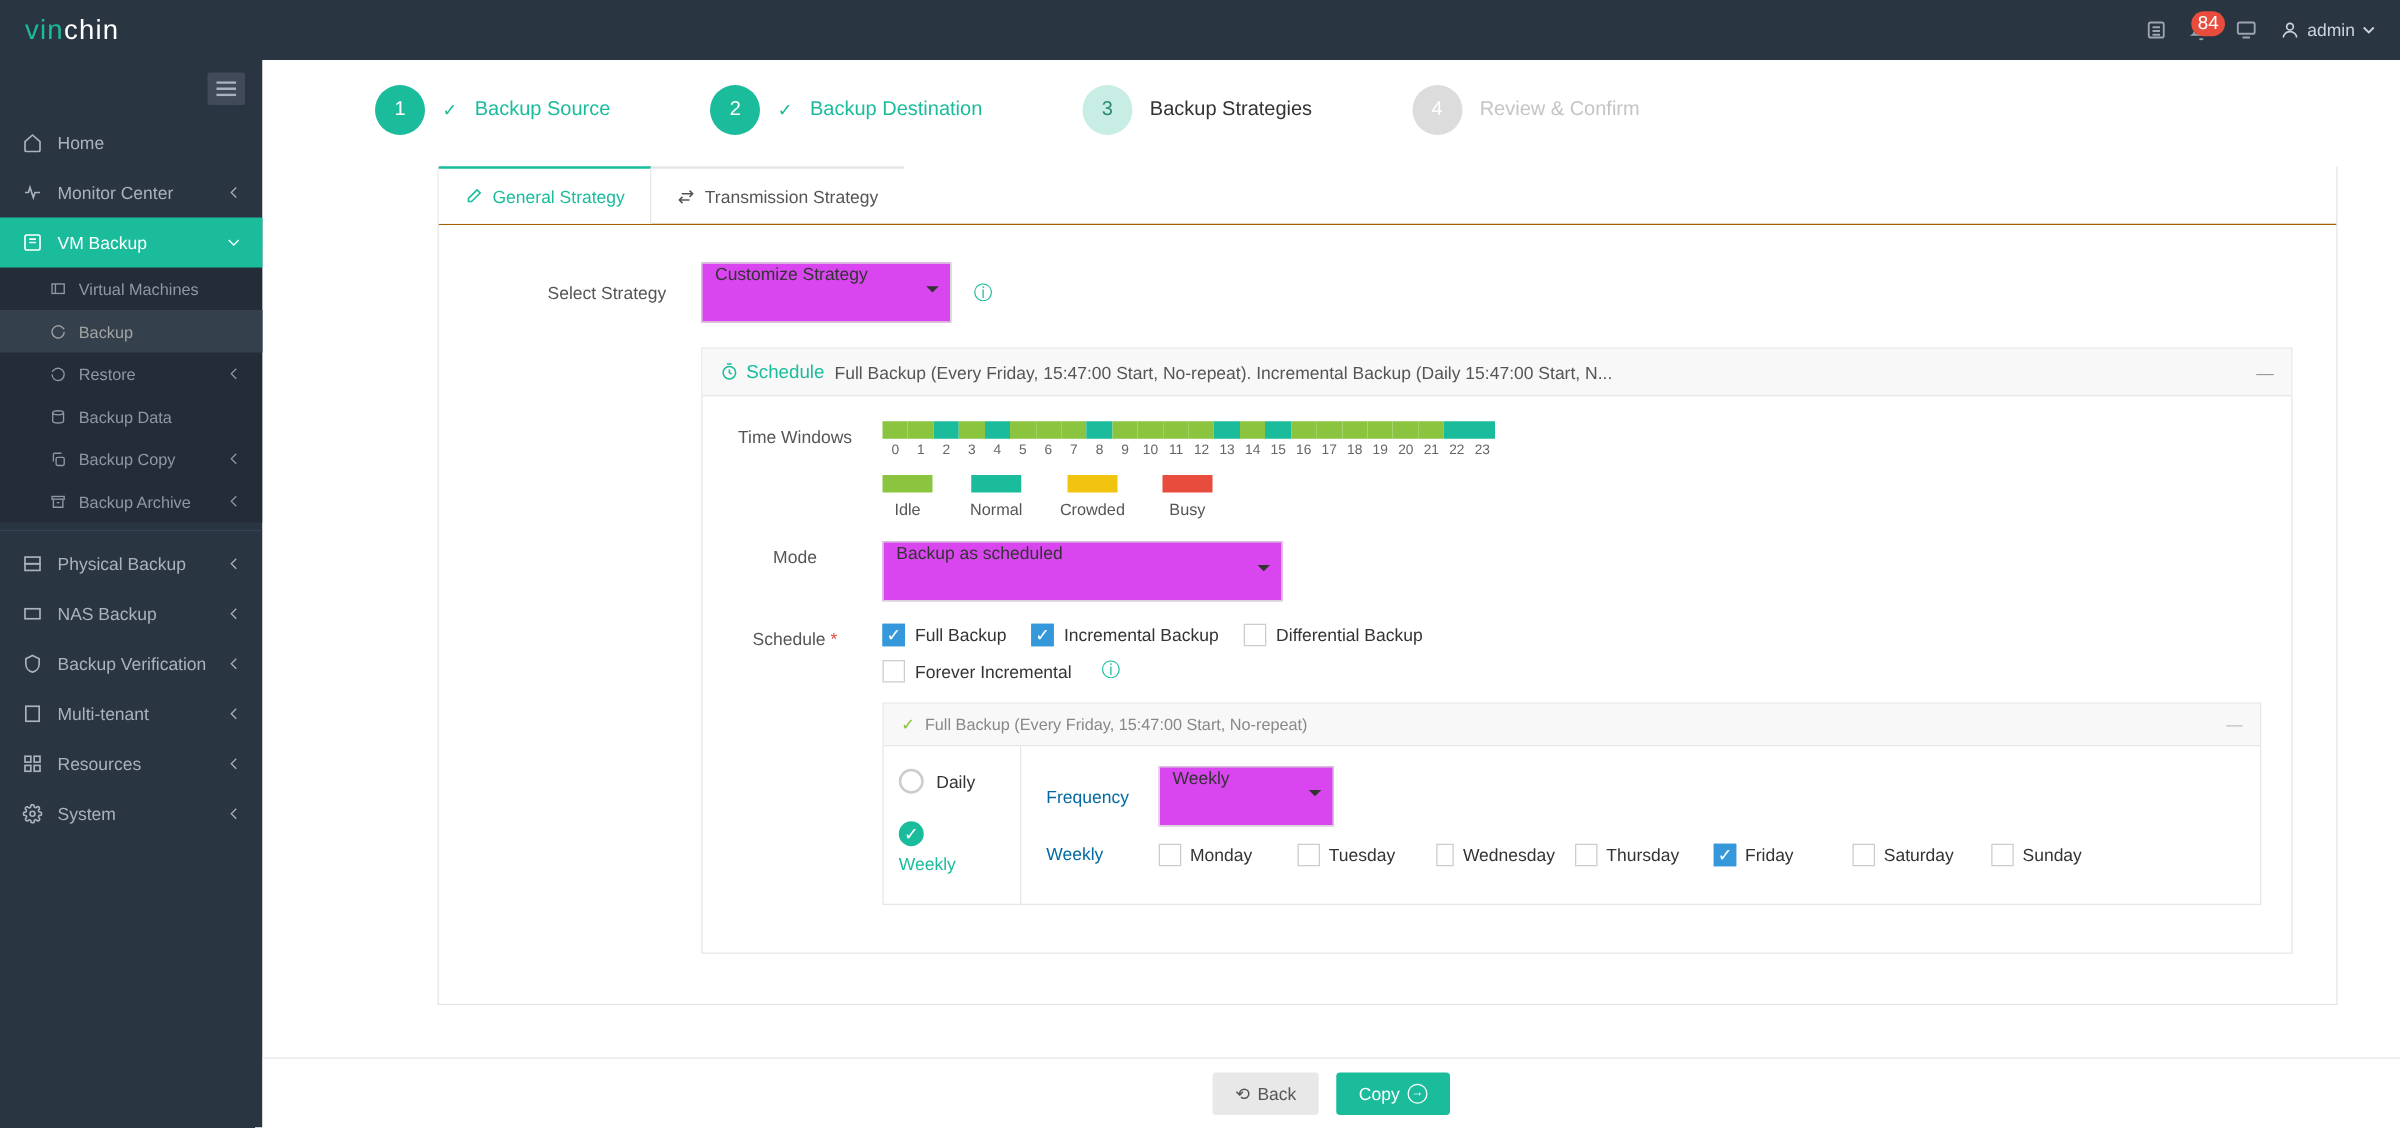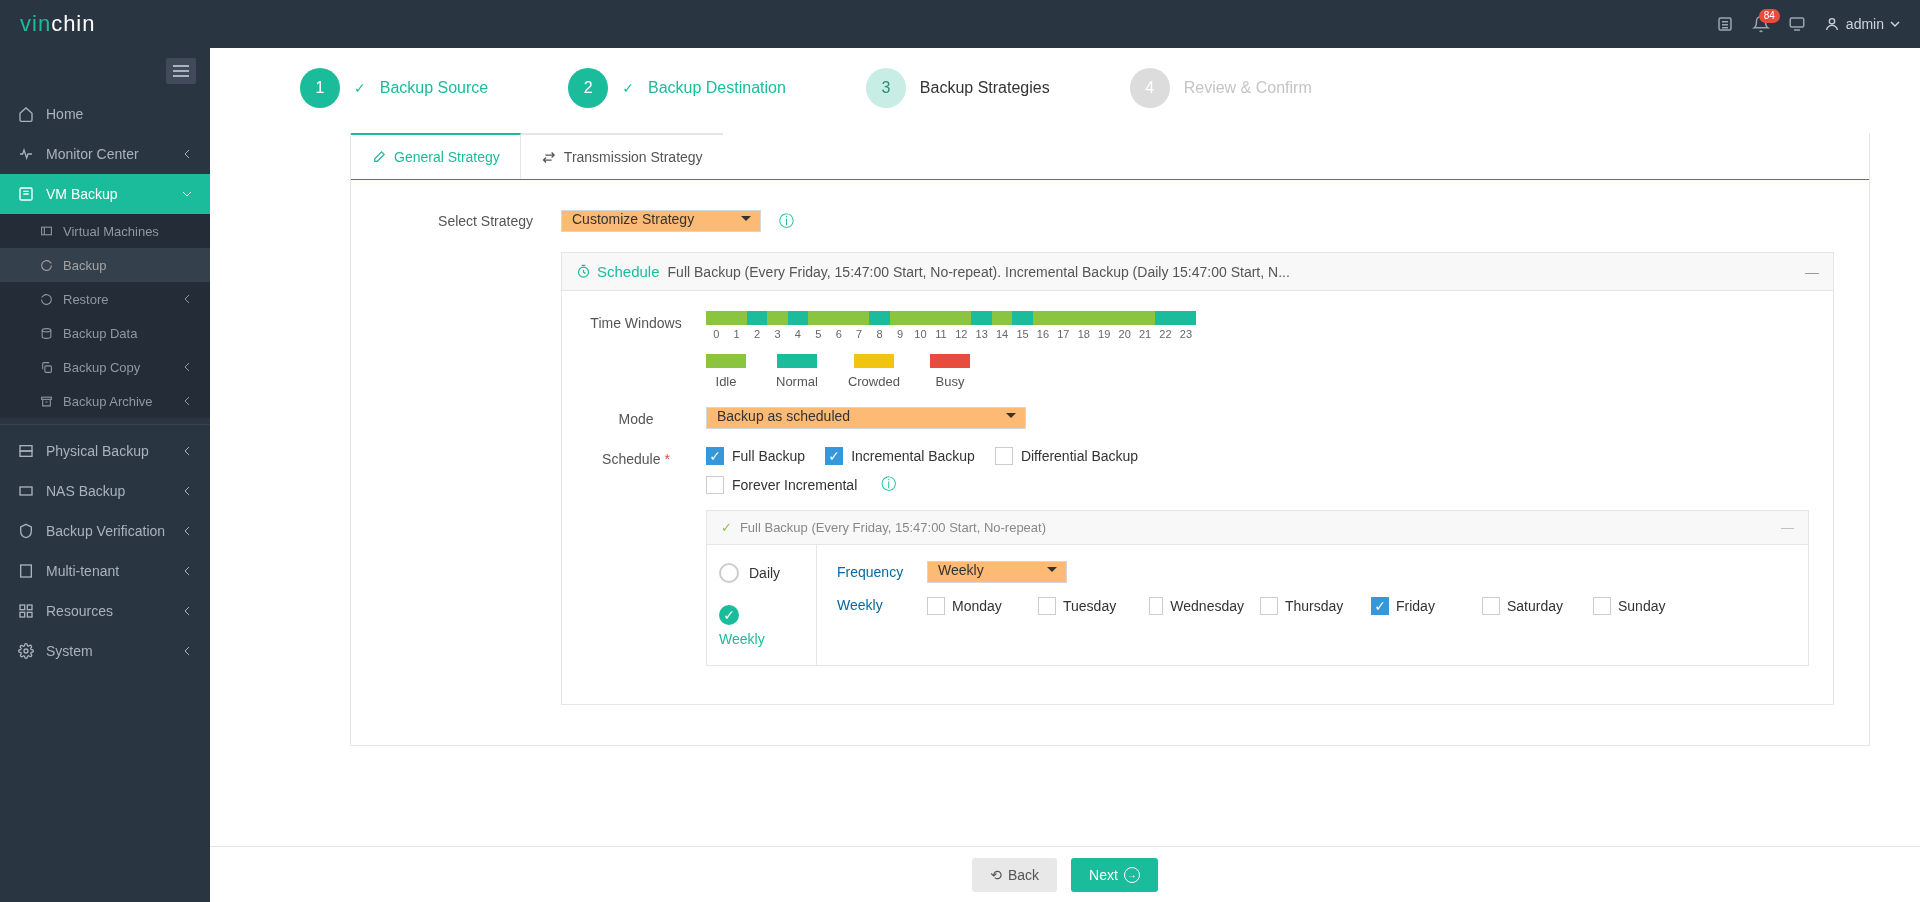--- a/index.html
+++ b/index.html
@@ -2,21 +2,21 @@
 <html><head>
 <meta charset="utf-8">
 <style>
 *{box-sizing:border-box;margin:0;padding:0}
 body{font-family:-apple-system,BlinkMacSystemFont,"Segoe UI",Arial,sans-serif;font-size:14px;color:#333;background:#fff;overflow:hidden}
 .header{height:48px;background:#2a3542;display:flex;align-items:center;padding:0 20px;justify-content:space-between}
 .logo{color:#fff;font-size:22px;font-weight:400;letter-spacing:1px}
 .logo .v{color:#1abc9c}
 .header-right{display:flex;align-items:center;gap:18px}
 .header-icon{color:#9aa5b1;cursor:pointer;position:relative}
-.badge{position:absolute;top:-6px;right:-10px;background:#e74c3c;color:#fff;border-radius:10px;font-size:10px;padding:1px 5px;line-height:1.2}
+.badge{position:absolute;top:-6px;right:-10px;background:#e74c3c;color:#fff;border-radius:10px;font-size:15px;padding:1px 5px;line-height:1.2}
 .user-btn{display:flex;align-items:center;gap:6px;color:#ccd3db;cursor:pointer}
 .layout{display:flex;height:calc(100vh - 48px)}
 .sidebar{width:210px;background:#2a3542;display:flex;flex-direction:column;flex-shrink:0}
 .sidebar-toggle{height:46px;display:flex;align-items:center;justify-content:flex-end;padding:0 14px}
 .toggle-box{width:30px;height:26px;background:#404a58;display:flex;align-items:center;justify-content:center;border-radius:2px;cursor:pointer}
 .nav-item{display:flex;align-items:center;height:40px;padding:0 18px;color:#aab2bd;gap:12px;cursor:pointer;position:relative}
 .nav-item.active{background:#1abc9c;color:#fff}
 .nav-item.active::after{content:"";position:absolute;right:-10px;top:50%;transform:translateY(-50%);border:10px solid transparent;border-left-color:#1abc9c}
 .nav-chevron{margin-left:auto}
 .sub-nav{background:#232c37}
@@ -37,21 +37,21 @@
 .step.future .step-label{color:#c4c4c4}
 .step .check{color:#1abc9c;font-size:14px}
 .tabs-box{border:1px solid #e6e6e6;border-top:none;margin-left:50px;margin-right:20px}
 .tab-row{display:flex;border-bottom:1px solid #a16207}
 .tab{padding:14px 20px;cursor:pointer;display:flex;align-items:center;gap:8px;color:#555;border-top:2px solid transparent}
 .tab.active{color:#1abc9c;border-top:2px solid #1abc9c;border-right:1px solid #e6e6e6;background:#fff}
 .tab:not(.active){border-top:2px solid #e6e6e6}
 .tab-body{padding:30px 35px 40px}
 .form-row{display:flex;align-items:center;margin-bottom:20px}
 .form-label{width:175px;text-align:right;padding-right:28px;color:#555;font-size:14px}
-.select{height:22px;border:1px solid #d6d6d6;padding:0 30px 0 10px;background:#fdba74;appearance:none;cursor:pointer;position:relative;min-width:200px}
+.select{height:48px;border:1px solid #d6d6d6;padding:0 30px 0 10px;background:#d946ef;appearance:none;cursor:pointer;position:relative;min-width:200px}
 .select-wrap{position:relative;display:inline-block}
 .select-wrap::after{content:"";position:absolute;right:10px;top:50%;transform:translateY(-50%);border:5px solid transparent;border-top-color:#333}
 .info-icon{color:#1abc9c;margin-left:18px;font-size:15px;cursor:pointer}
 .panel{border:1px solid #e6e6e6;margin-left:0;margin-top:5px}
 .panel-header{background:#f8f8f8;border-bottom:1px solid #e6e6e6;padding:10px 14px;display:flex;align-items:center;gap:8px;color:#555}
 .panel-header .title{color:#1abc9c;font-size:15px;display:flex;align-items:center;gap:6px}
 .panel-header .desc-truncated{flex:1;white-space:nowrap;overflow:hidden;text-overflow:ellipsis;color:#555}
 .panel-header .collapse{margin-left:auto;color:#999;cursor:pointer}
 .panel-body{padding:20px 24px}
 .inner-row{display:flex;margin-bottom:18px}
@@ -520,18 +520,18 @@
           </div>
         </div>
       </div>
     </div>
     <div class="footer">
       <button class="btn btn-back">
           <span>⟲</span>
           <span>Back</span>
         </button>
       <button class="btn btn-next">
-          <span>Next</span>
+          <span>Copy</span>
           <span class="circ-arrow">→</span>
         </button>
     </div>
   </div>
 </div>
 
 </body></html>

